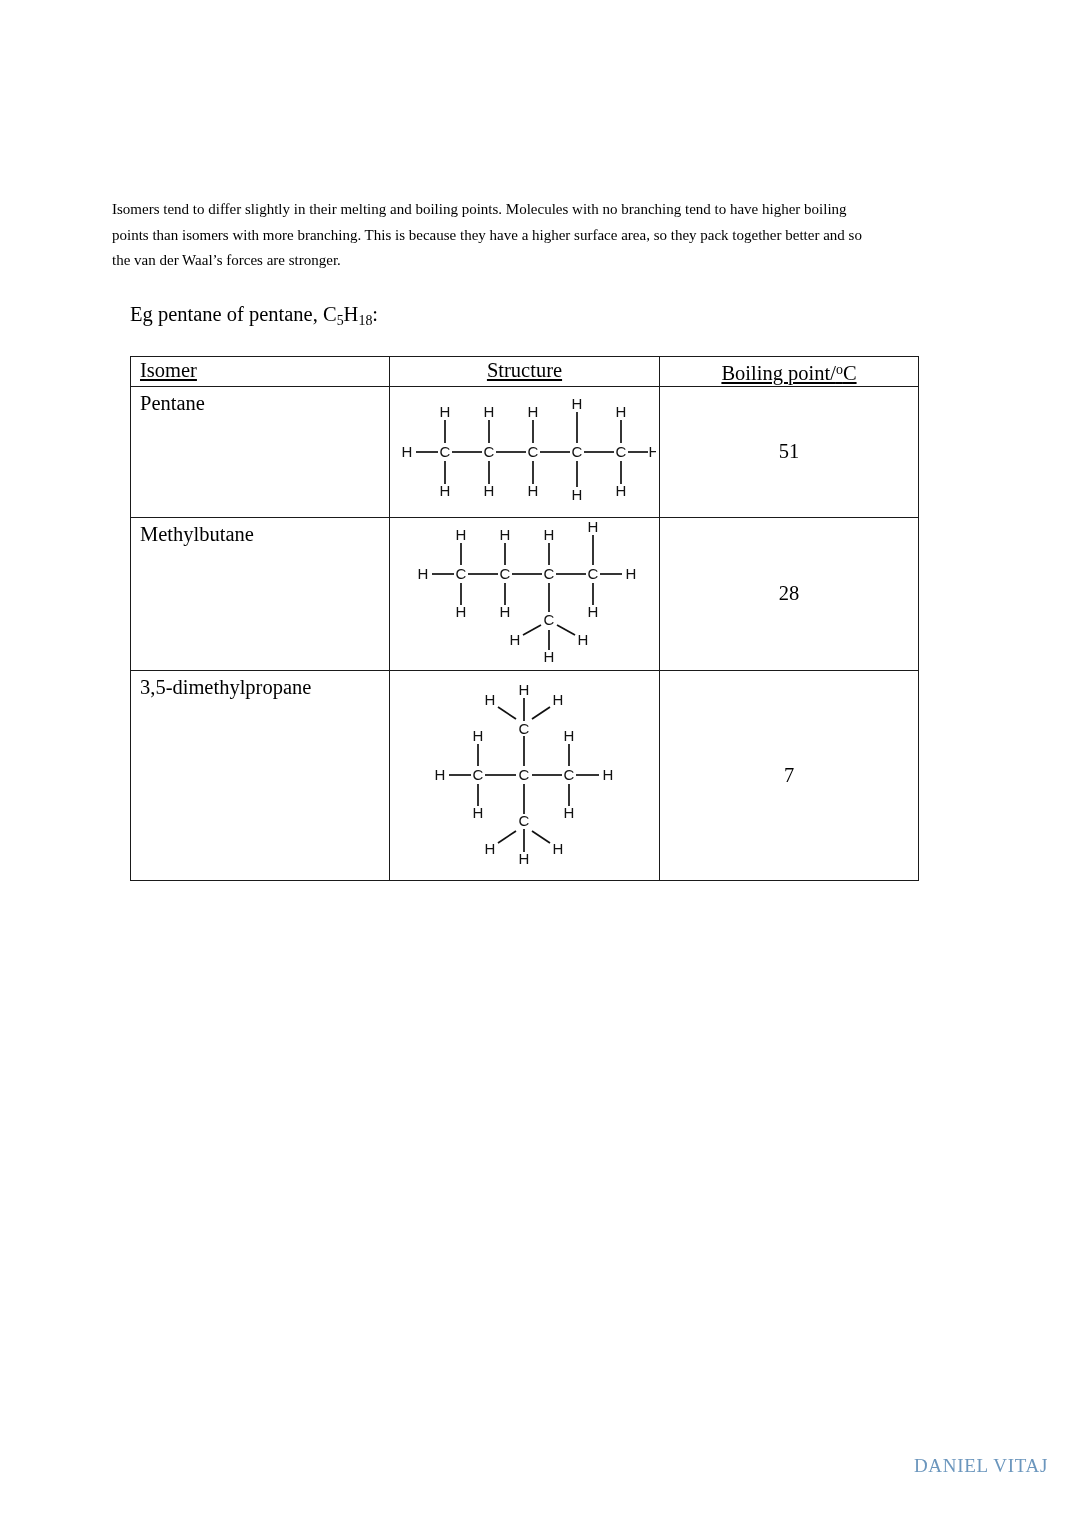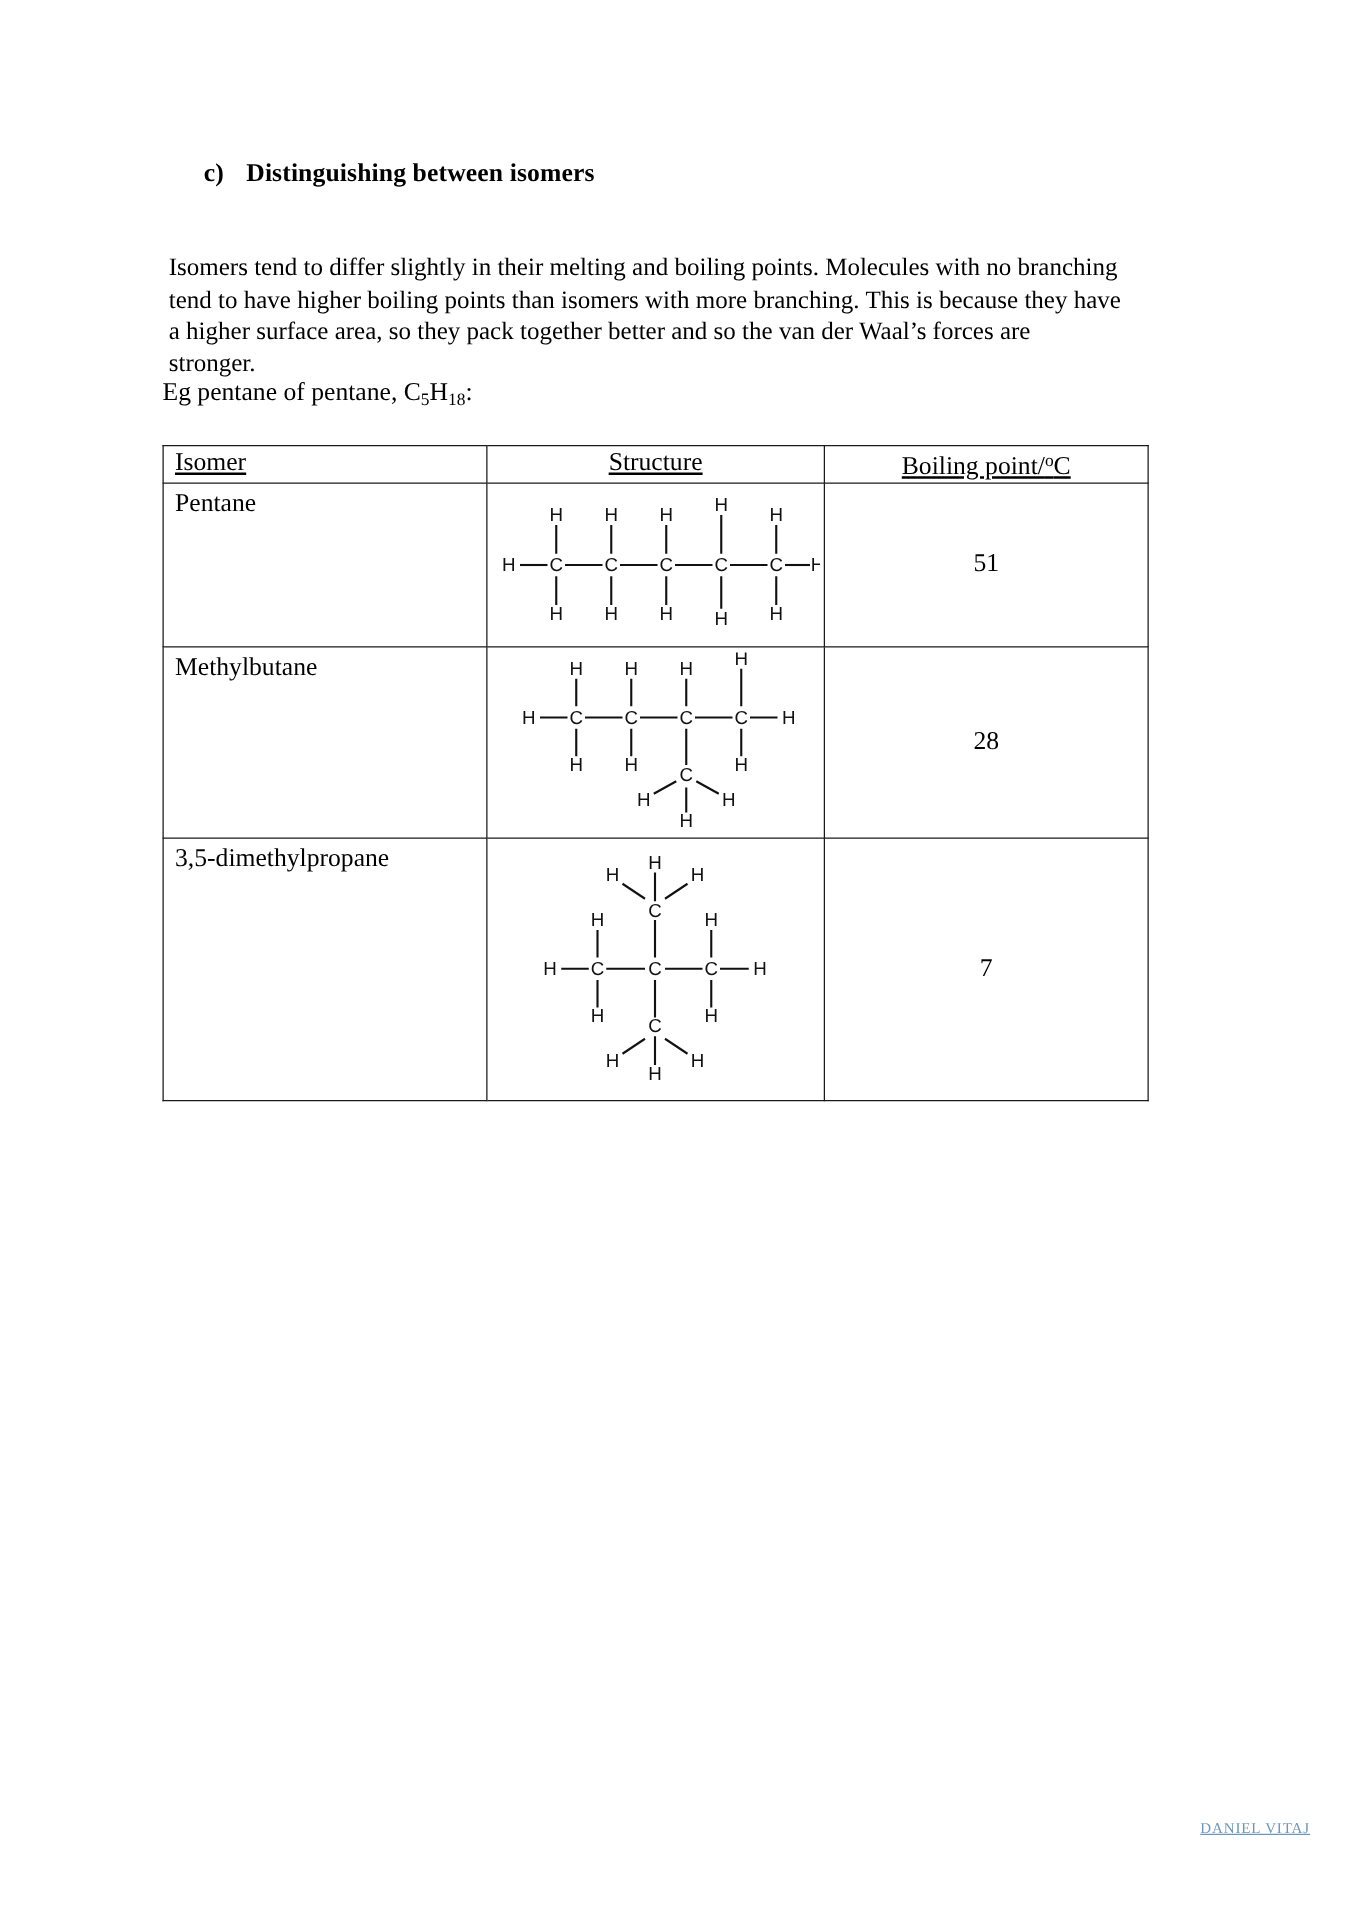--- a/index.html
+++ b/index.html
@@ -33,24 +33,24 @@
     white-space: nowrap;
   }
   .heading .marker {
     display: inline-block;
     width: 34px;
   }
 
   
   .para {
     position: absolute;
-    left: 135px;
+    left: 112px;
     top: 182px;
     width: 762px;
-    font-size: 20px;
+    font-size: 15px;
     line-height: 25.5px;
     text-align: left;
   }
 
   .eg-line {
     position: absolute;
     left: 130px;
     top: 303px;
     font-size: 20.5px;
     white-space: nowrap;
@@ -115,34 +115,30 @@
   .row-2 td { height: 148px; }
   .row-3 td { height: 205px; }
 
   
   .footer {
     position: absolute;
     left: 0;
     top: 1455px;
     width: 1048px;
     text-align: right;
-    font-size: 12px;
+    font-size: 19px;
     letter-spacing: 0.7px;
     color: #6b96bd;
-    text-decoration: underline;
   }
 </style>
 </head>
 <body>
 
 <div class="page">
 
-  <div class="heading">
-    <span class="marker">c)</span><span>Distinguishing between isomers</span>
-  </div>
 
   <p class="para">Isomers tend to differ slightly in their melting and boiling points. Molecules with no branching tend to have higher boiling points than isomers with more branching. This is because they have a higher surface area, so they pack together better and so the van der Waal’s forces are stronger.</p>
 
   <div class="eg-line">
     <span>Eg pentane of pentane, C</span><sub>5</sub><span>H</span><sub>18</sub><span>:</span>
   </div>
 
   <div class="tbl-wrap">
     <table class="isomers">
       <colgroup>

